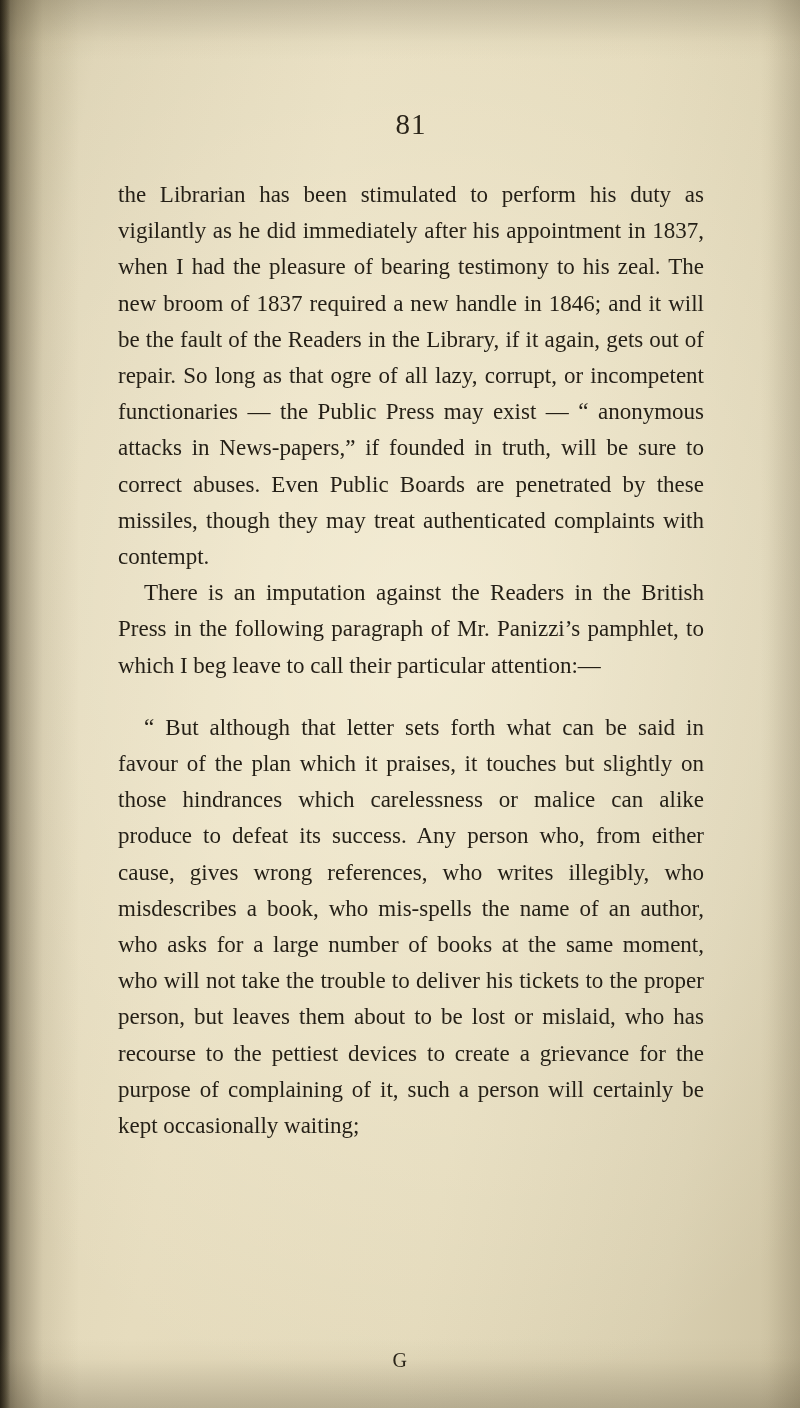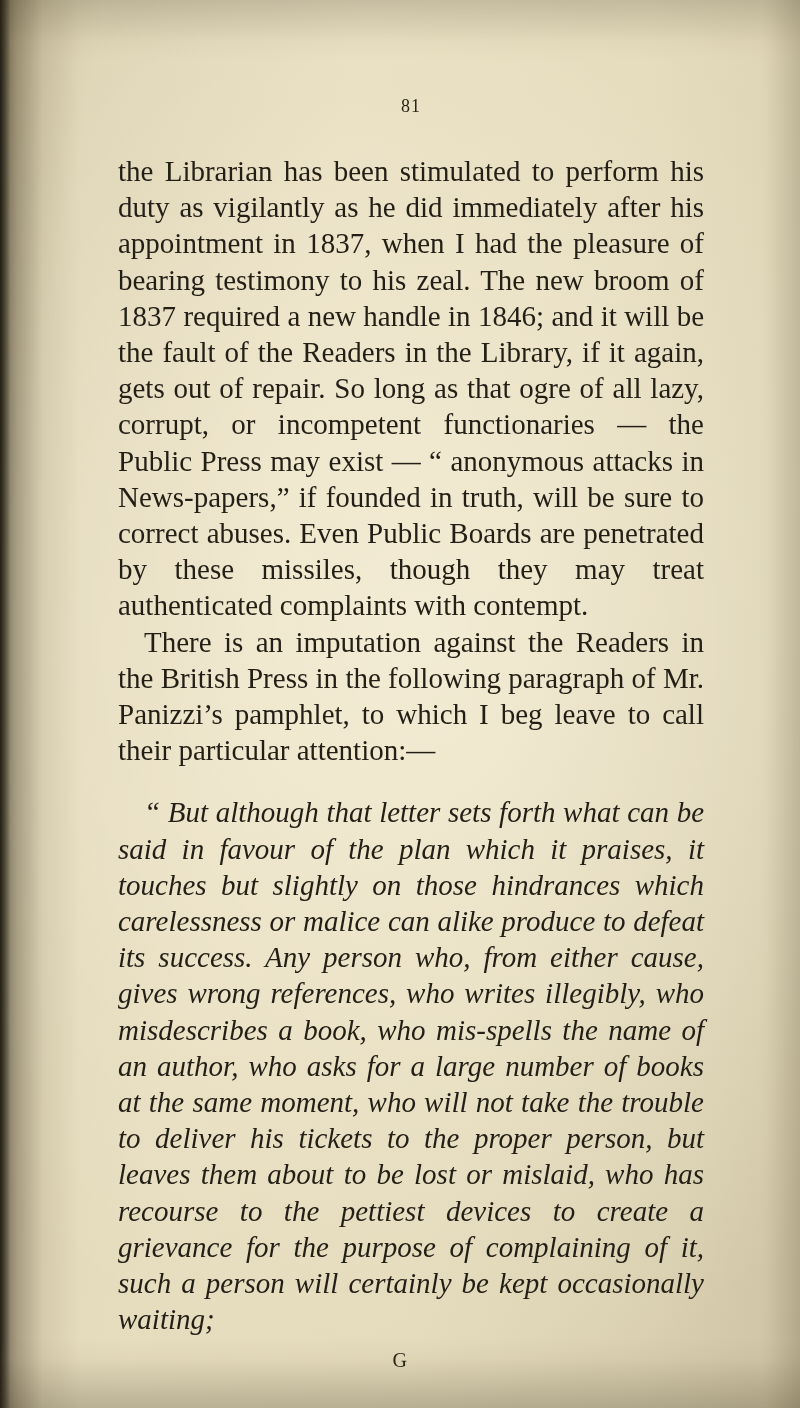--- a/index.html
+++ b/index.html
@@ -76,29 +76,30 @@
   }
 
   .content {
     position: relative;
     z-index: 2;
     padding: 96px 96px 0 118px;
   }
 
   .folio {
     text-align: center;
-    font-size: 18px;
+    font-size: 29px;
     color: #2a2419;
     letter-spacing: 1px;
     margin-bottom: 36px;
     font-family: "Liberation Serif", serif;
+    margin-top: 12px;
   }
 
   .body-text {
-    font-size: 29px;
+    font-size: 23px;
     line-height: 36.2px;
     color: #241f16;
     text-align: justify;
     text-justify: inter-word;
     -webkit-hyphens: none;
     hyphens: none;
   }
 
   .para {
     margin: 0;
@@ -106,21 +107,20 @@
   }
   .para + .para {
     margin-top: 0;
   }
   .para.indent {
     text-indent: 26px;
   }
   .para.quote-start {
     margin-top: 26px;
     text-indent: 26px;
-    font-style: italic;
   }
 
   .signature {
     position: absolute;
     left: 0;
     right: 0;
     bottom: 36px;
     text-align: center;
     font-size: 20px;
     color: #2a2419;

